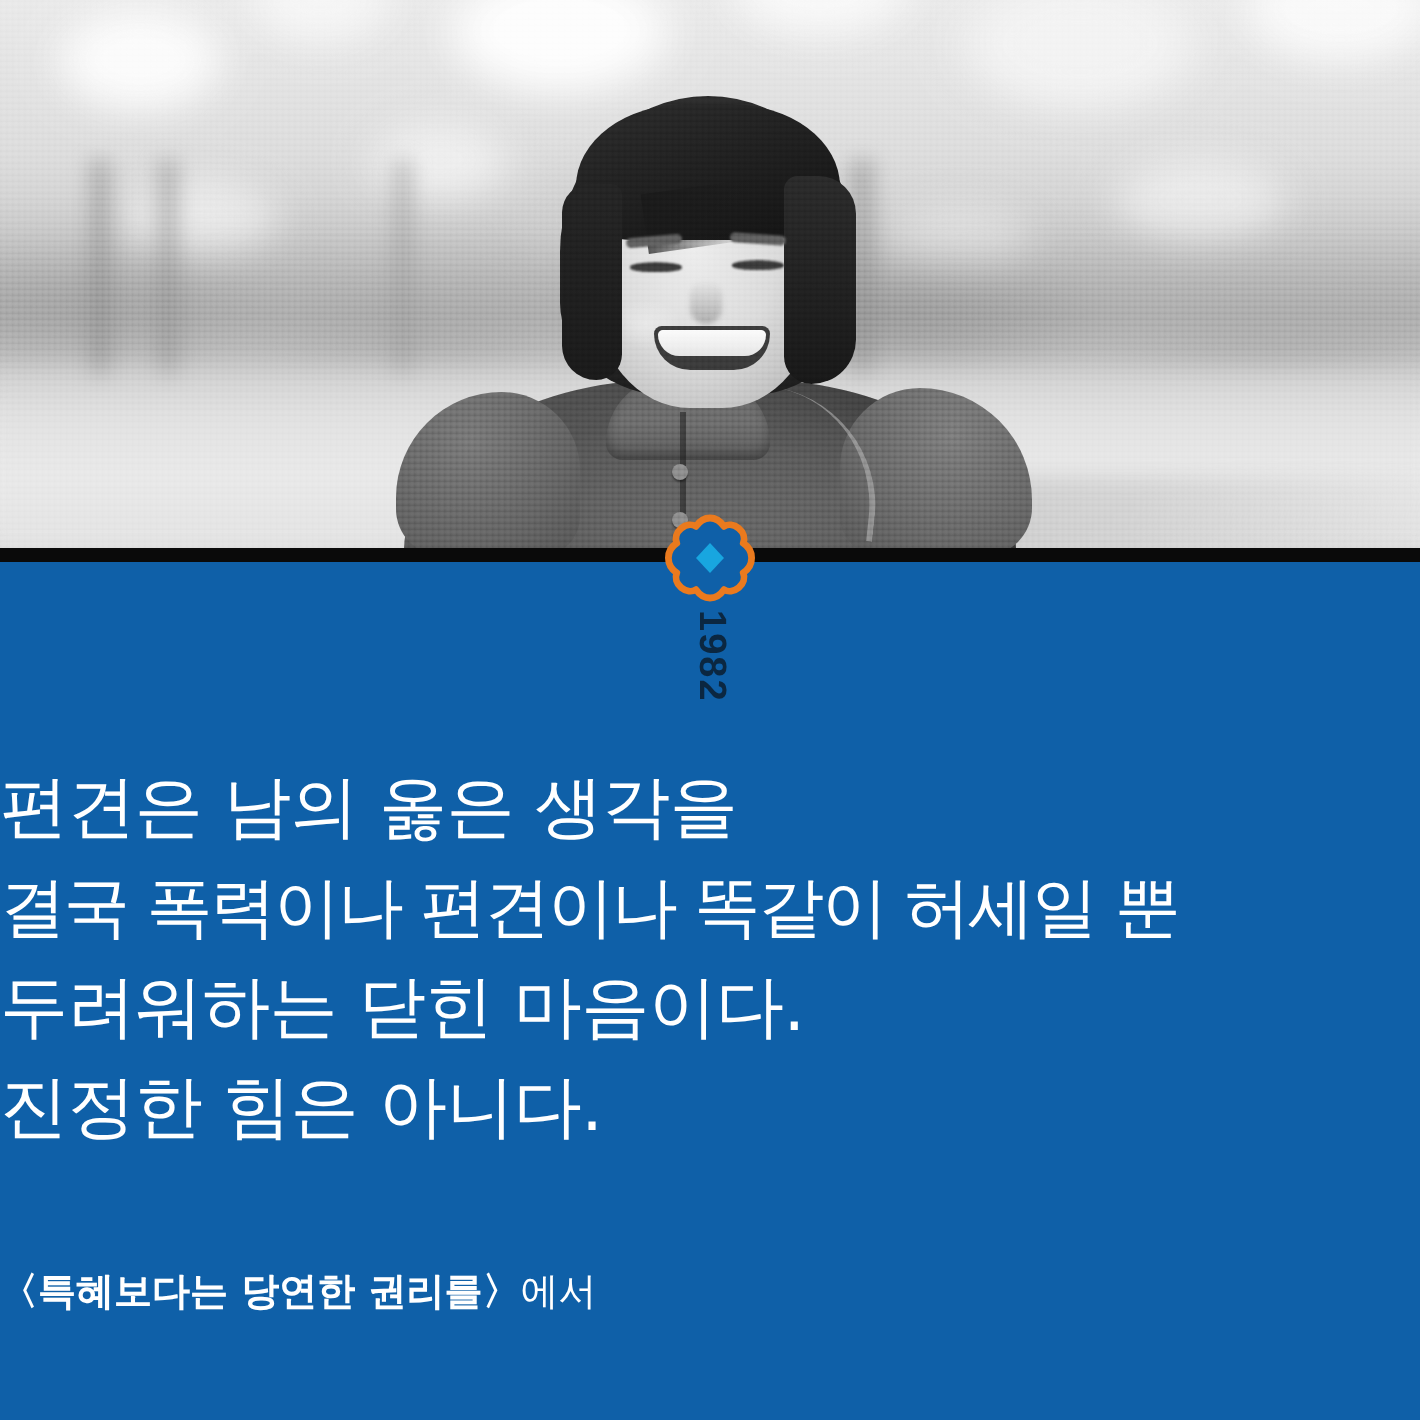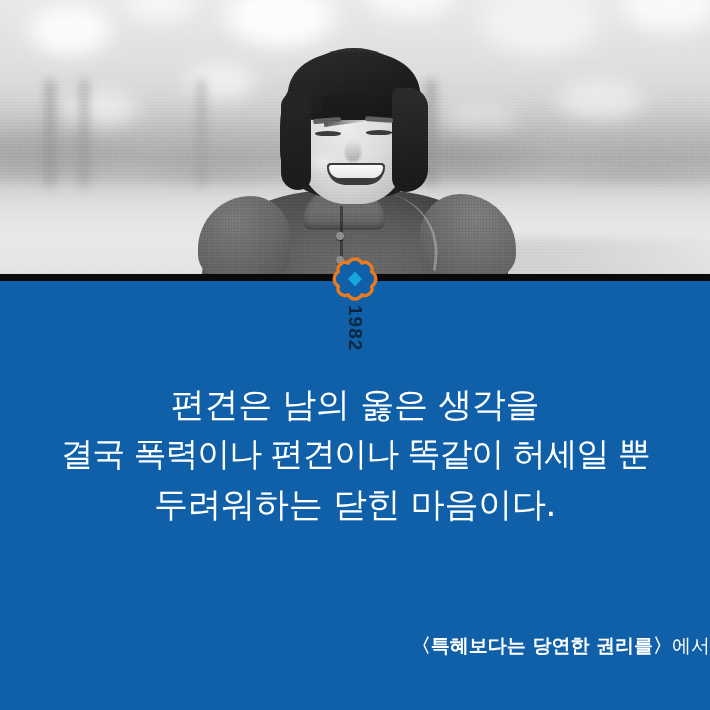--- a/index.html
+++ b/index.html
@@ -273,40 +273,40 @@
     writing-mode: vertical-rl;
     text-orientation: sideways;
     font-family: "Liberation Sans", "DejaVu Sans", sans-serif;
   }
 
   
   #quote {
     position: absolute;
     left: 0; top: 379px;
     width: 710px;
-    text-align: center;
+    text-align: left;
     color: #ffffff;
   }
   #quote .ln {
     display: block;
     font-size: 34px;
     line-height: 50px;
     font-weight: 400;
     letter-spacing: -0.3px;
     white-space: nowrap;
     font-family: "DejaVu Sans", "Liberation Sans", sans-serif;
   }
   #quote .ln.long { font-size: 33px; letter-spacing: -1.1px; }
 
   
   #source {
     position: absolute;
     left: 0; top: 633px;
     width: 710px;
-    text-align: right;
+    text-align: left;
     color: #ffffff;
     font-size: 19px;
     font-family: "DejaVu Sans", "Liberation Sans", sans-serif;
     white-space: nowrap;
   }
   #source .title { font-weight: 700; }
   #source .suffix { font-weight: 400; }
 </style>
 </head>
 <body>
@@ -379,19 +379,20 @@
   </div>
 
   <div id="year">
     <span>1982</span>
   </div>
 
   <div id="quote">
     <span class="ln">편견은 남의 옳은 생각을</span>
     <span class="ln long">결국 폭력이나 편견이나 똑같이 허세일 뿐</span>
     <span class="ln">두려워하는 닫힌 마음이다.</span>
+    <span class="ln">진정한 힘은 아니다.</span>
   </div>
 
   <div id="source">
     <span class="title">〈특혜보다는 당연한 권리를〉</span><span class="suffix">에서</span>
   </div>
 
 </div>
 
 </body></html>

